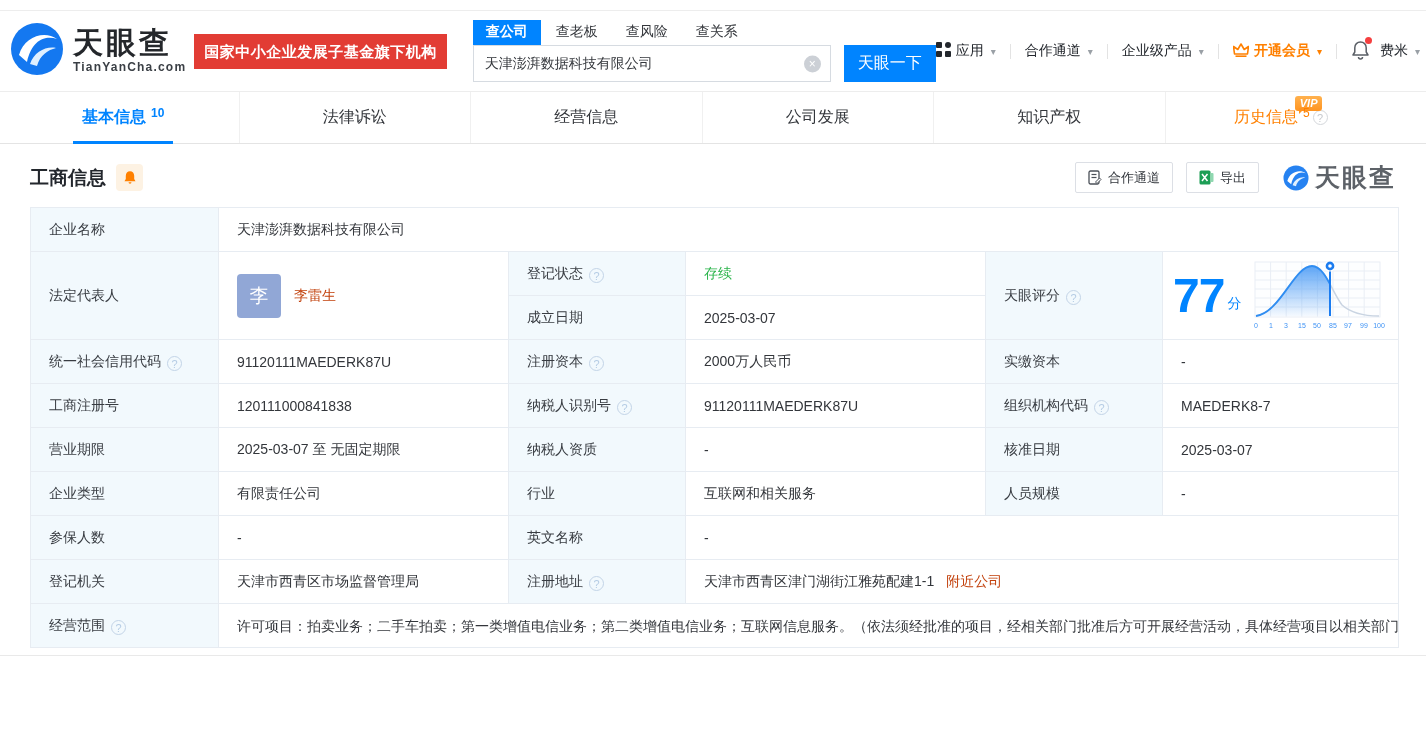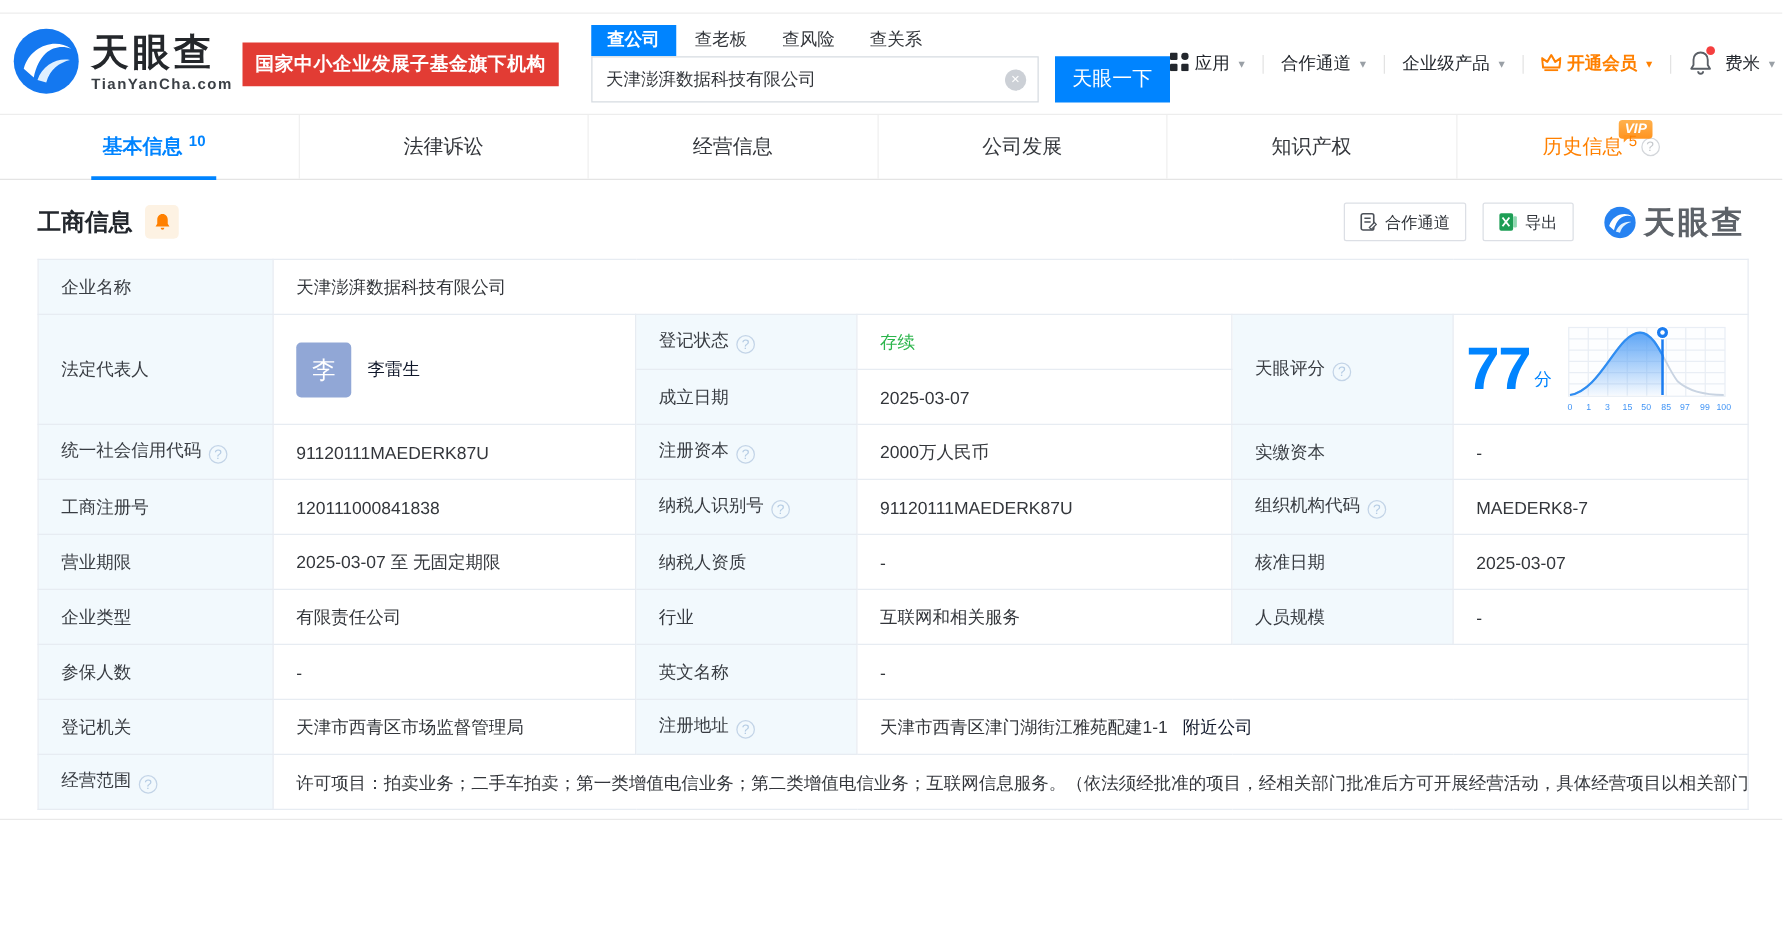--- a/index.html
+++ b/index.html
@@ -82,21 +82,21 @@
   .watermark { display:flex; align-items:center; gap:6px; margin-left:24px; opacity:.92; }
   .watermark .wm-text { font-size:25px; font-weight:bold; color:#50555c; letter-spacing:2px; }
 
   
   table.biz { border-collapse:collapse; table-layout:fixed; width:1368px; margin:0 30px; font-size:14px; }
   table.biz td { border:1px solid #e7ecf2; height:44px; padding:0 12px 0 18px; background:#fff;
     vertical-align:middle; color:#33363b; overflow:hidden; white-space:nowrap; }
   table.biz td.lbl { background:#f2f9fd; color:#383c42; }
   td.scope-val { white-space:normal; line-height:26px; padding:10px 18px 12px; height:auto; }
   .green { color:#2cb54c; }
-  .link { color:#0f172a; cursor:pointer; text-decoration:none; }
+  .link { color:#c2410c; cursor:pointer; text-decoration:none; }
   .rep-cell { display:flex; align-items:center; }
   .avatar { width:44px; height:44px; border-radius:4px; background:#91a7d6; color:#fff; font-size:19px;
     display:flex; align-items:center; justify-content:center; flex:0 0 auto; cursor:pointer; }
   .rep-name { margin-left:13px; font-size:14px; }
   .score-cell { display:flex; align-items:center; }
   .score-num { font-size:48px; font-weight:bold; color:#0084ff; line-height:1; letter-spacing:-1px; }
   .score-unit { font-size:14px; color:#0084ff; margin:16px 0 0 3px; }
   .score-chart { margin-left:10px; }
 
   .page-bottom { border-top:1px solid #e9e9e9; margin-top:7px; }

